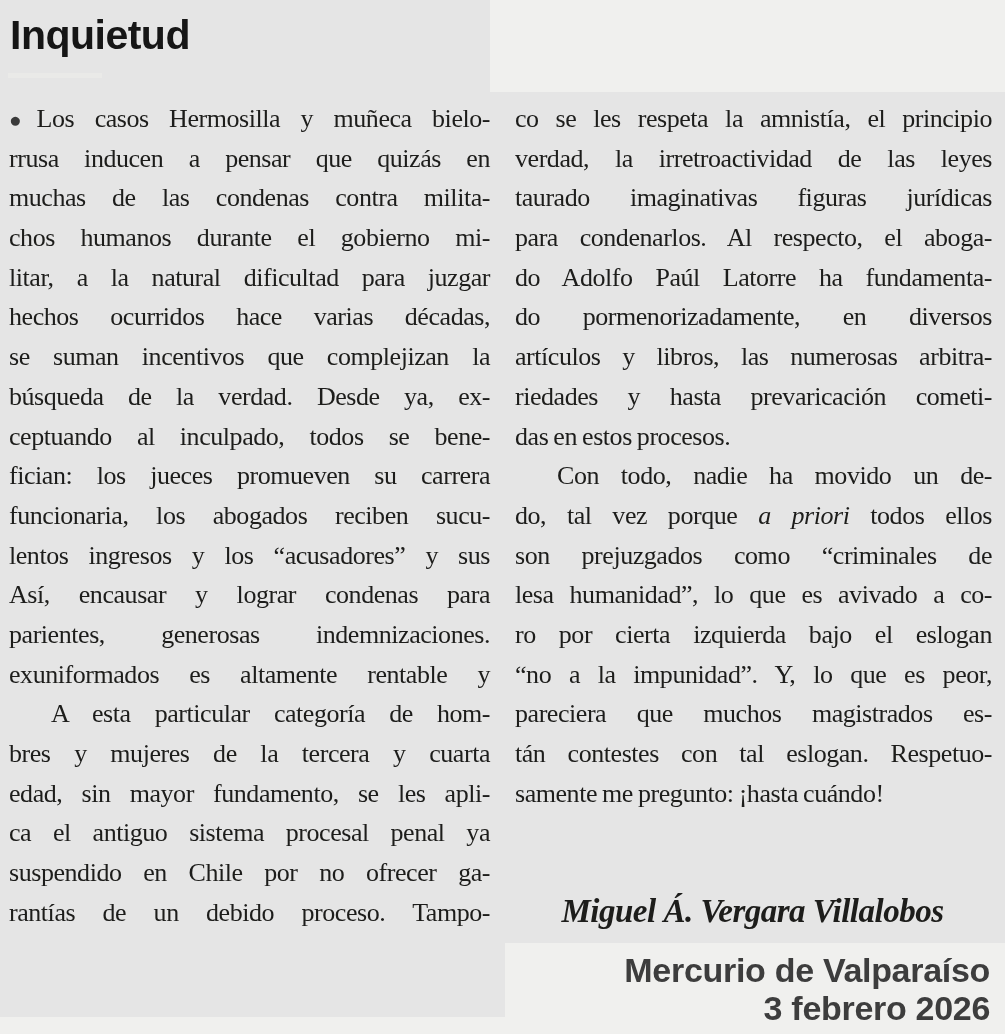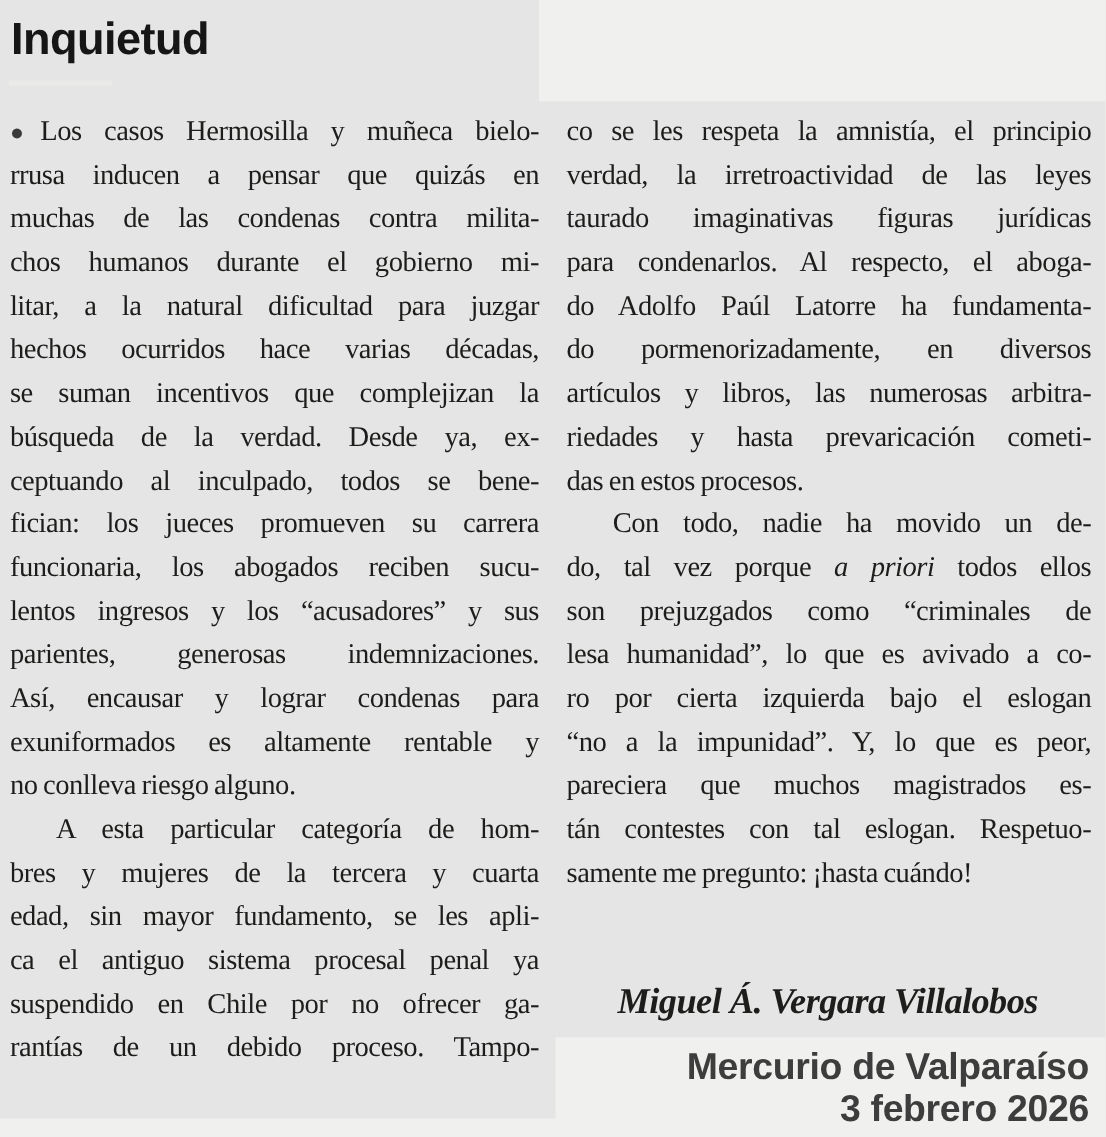--- a/index.html
+++ b/index.html
@@ -81,24 +81,23 @@
       <div class="line"><span>muchas de las condenas contra milita-</span></div>
       <div class="line"><span>chos humanos durante el gobierno mi-</span></div>
       <div class="line"><span>litar, a la natural dificultad para juzgar</span></div>
       <div class="line"><span>hechos ocurridos hace varias décadas,</span></div>
       <div class="line"><span>se suman incentivos que complejizan la</span></div>
       <div class="line"><span>búsqueda de la verdad. Desde ya, ex-</span></div>
       <div class="line"><span>ceptuando al inculpado, todos se bene-</span></div>
       <div class="line"><span>fician: los jueces promueven su carrera</span></div>
       <div class="line"><span>funcionaria, los abogados reciben sucu-</span></div>
       <div class="line"><span>lentos ingresos y los “acusadores” y sus</span></div>
+      <div class="line"><span>Así, encausar y lograr condenas para</span></div>
       <div class="line"><span>parientes, generosas indemnizaciones.</span></div>
-      <div class="line"><span>Así, encausar y lograr condenas para</span></div>
       <div class="line"><span>exuniformados es altamente rentable y</span></div>
-      <div class="line last"><span>no conlleva riesgo alguno.</span></div>
       <div class="line indent"><span>A esta particular categoría de hom-</span></div>
       <div class="line"><span>bres y mujeres de la tercera y cuarta</span></div>
       <div class="line"><span>edad, sin mayor fundamento, se les apli-</span></div>
       <div class="line"><span>ca el antiguo sistema procesal penal ya</span></div>
       <div class="line"><span>suspendido en Chile por no ofrecer ga-</span></div>
       <div class="line"><span>rantías de un debido proceso. Tampo-</span></div>
     </div>
   <div id="column-2" class="col">
       <div class="line"><span>co se les respeta la amnistía, el principio</span></div>
       <div class="line"><span>verdad, la irretroactividad de las leyes</span></div>

